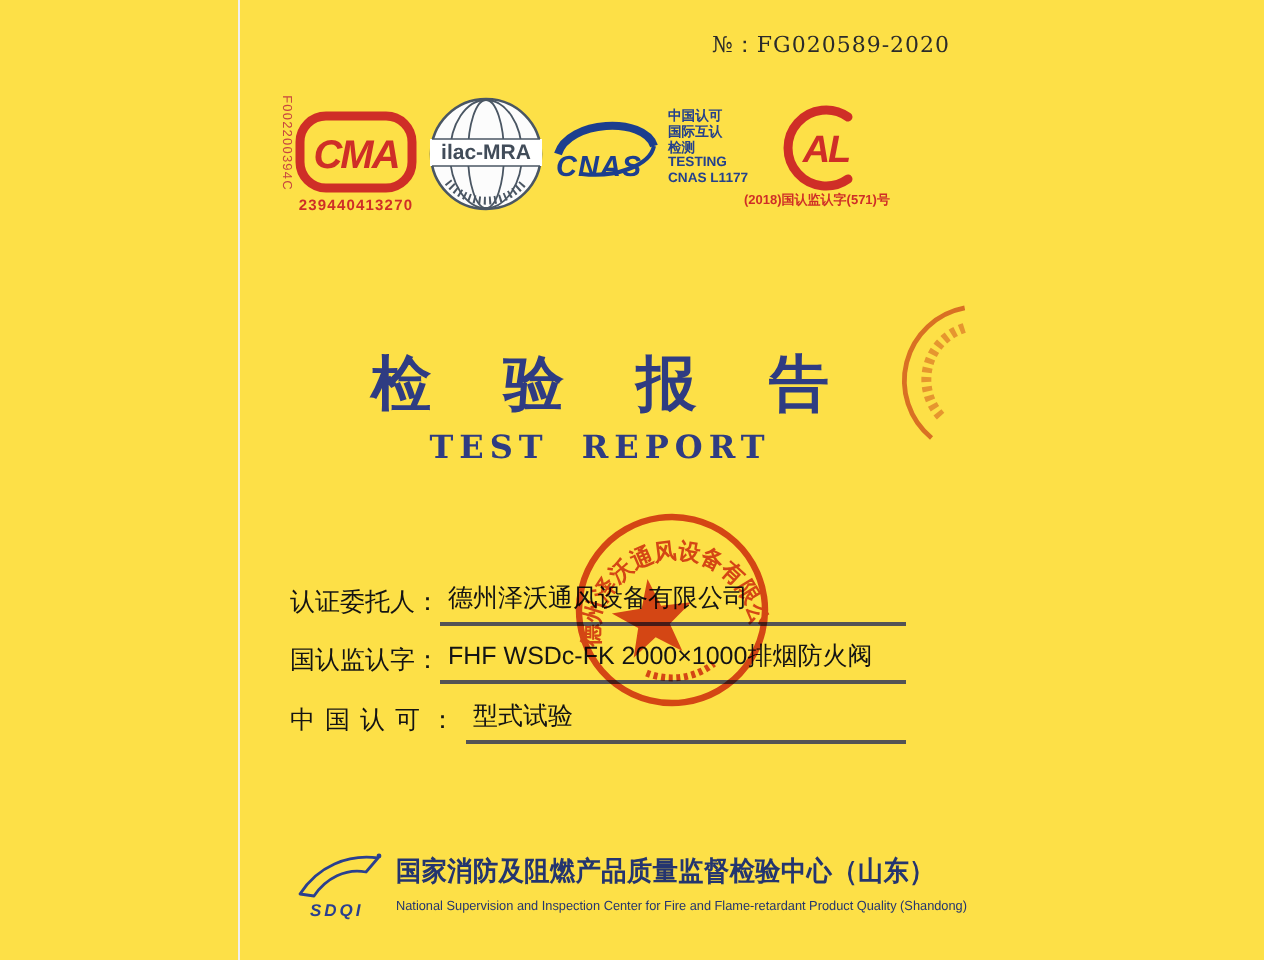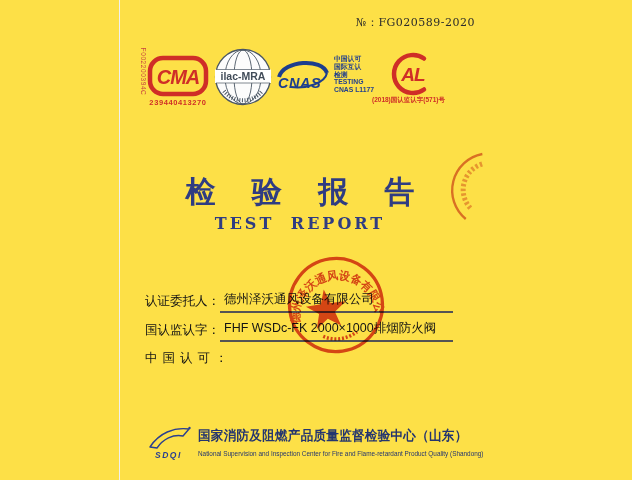--- a/index.html
+++ b/index.html
@@ -108,20 +108,21 @@
   <div class="abs field-row fr1">
     <span class="field-label">认证委托人：</span>
     <span class="field-value">德州泽沃通风设备有限公司</span>
   </div>
   <div class="abs field-row fr2">
     <span class="field-label">国认监认字：</span>
     <span class="field-value">FHF WSDc-FK 2000×1000排烟防火阀</span>
   </div>
   <div class="abs field-row fr3">
     <span class="field-label ls-wide">中国认可：</span>
+    <span class="field-value">型式试验</span>
   </div>
 
   <svg class="abs company-seal" viewBox="0 0 100 100">
     <defs>
       <path id="sl-arc" d="M 11.5,63 A 38.5,38.5 0 1 1 88.5,63" fill="none"></path>
     </defs>
     <circle cx="50" cy="50" r="46.5" fill="none" stroke="#d23b30" stroke-width="3.2"></circle>
     <text font-size="11.5" font-weight="bold" fill="#d23b30" font-family="Liberation Sans, sans-serif">
       <textPath href="#sl-arc" textLength="133" lengthAdjust="spacingAndGlyphs">德州泽沃通风设备有限公司</textPath>
     </text>

